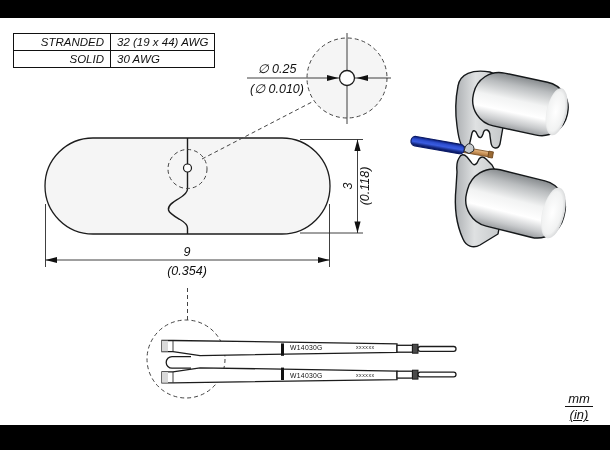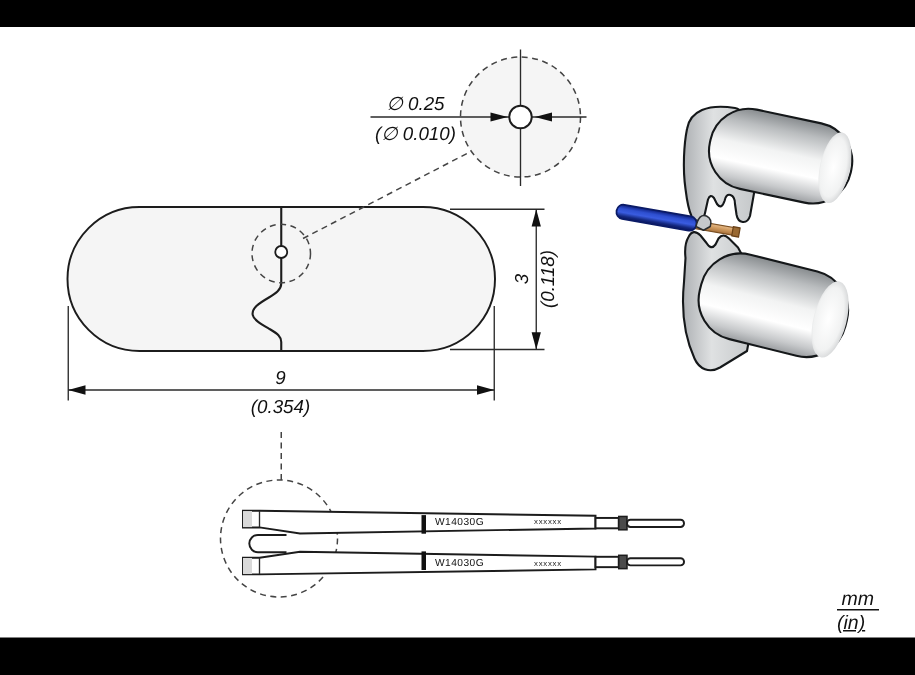--- a/index.html
+++ b/index.html
@@ -9,21 +9,21 @@
   .drawing-svg{position:absolute;left:0;top:0;width:610px;height:450px;}
 
   
   .spec-table{position:absolute;left:13px;top:33px;border-collapse:collapse;
               font-style:italic;font-size:11.5px;color:#111;background:#fff;}
   .spec-table td{border:1.3px solid #111;padding:0 6px;height:16px;white-space:nowrap;}
   .spec-table td.lbl{width:84px;text-align:right;}
   .spec-table td.val{width:88px;text-align:left;}
 
   
-  .units{position:absolute;left:558px;top:391px;width:42px;
+  .units{position:absolute;left:558px;top:391px;width:42px;text-align:center;
          font-style:italic;font-size:13px;color:#111;line-height:15px;}
   .units .metric{display:inline-block;border-bottom:1.4px solid #111;padding:0 3px;}
   .units .imperial{display:block;text-decoration:underline;}
 
   
   .dim{font-family:"Liberation Sans",sans-serif;font-style:italic;font-size:12.5px;fill:#111;}
   .part{font-family:"Liberation Sans",sans-serif;font-size:6.8px;fill:#111;letter-spacing:.3px;}
   .serial{font-family:"Liberation Sans",sans-serif;font-size:5.2px;fill:#222;letter-spacing:.5px;}
   .thin{stroke:#2a2a2a;stroke-width:.9;fill:none;}
   .outline{stroke:#1c1c1c;stroke-width:1.3;fill:#ffffff;}
@@ -165,18 +165,30 @@
       <g transform="rotate(10 413 141)">
         <rect x="463" y="138.3" width="27" height="5.2" fill="url(#cuG)" stroke="#7a4f22" stroke-width=".8"></rect>
         <rect x="489.5" y="137.8" width="4.6" height="6.2" fill="#9a6a33" stroke="#6b4218" stroke-width=".8"></rect>
         <rect x="411" y="136" width="54" height="9.5" rx="4.5" fill="url(#wireG)" stroke="#0b1b66" stroke-width="1.2"></rect>
       </g>
 
       <path d="M 464,151 Q 466,142 471,144 Q 475,146 473.5,151 L 469,153.5 Z" fill="#c6c9cb" stroke="#2a2d2f" stroke-width="1"></path>
     </g>
   </svg>
 
+  <table class="spec-table">
+    <tbody>
+      <tr>
+        <td class="lbl">STRANDED</td>
+        <td class="val">32 (19 x 44) AWG</td>
+      </tr>
+      <tr>
+        <td class="lbl">SOLID</td>
+        <td class="val">30 AWG</td>
+      </tr>
+    </tbody>
+  </table>
 
   <div class="units">
     <span class="metric">mm</span>
     <span class="imperial">(in)</span>
   </div>
 </div>
 
 </body></html>

